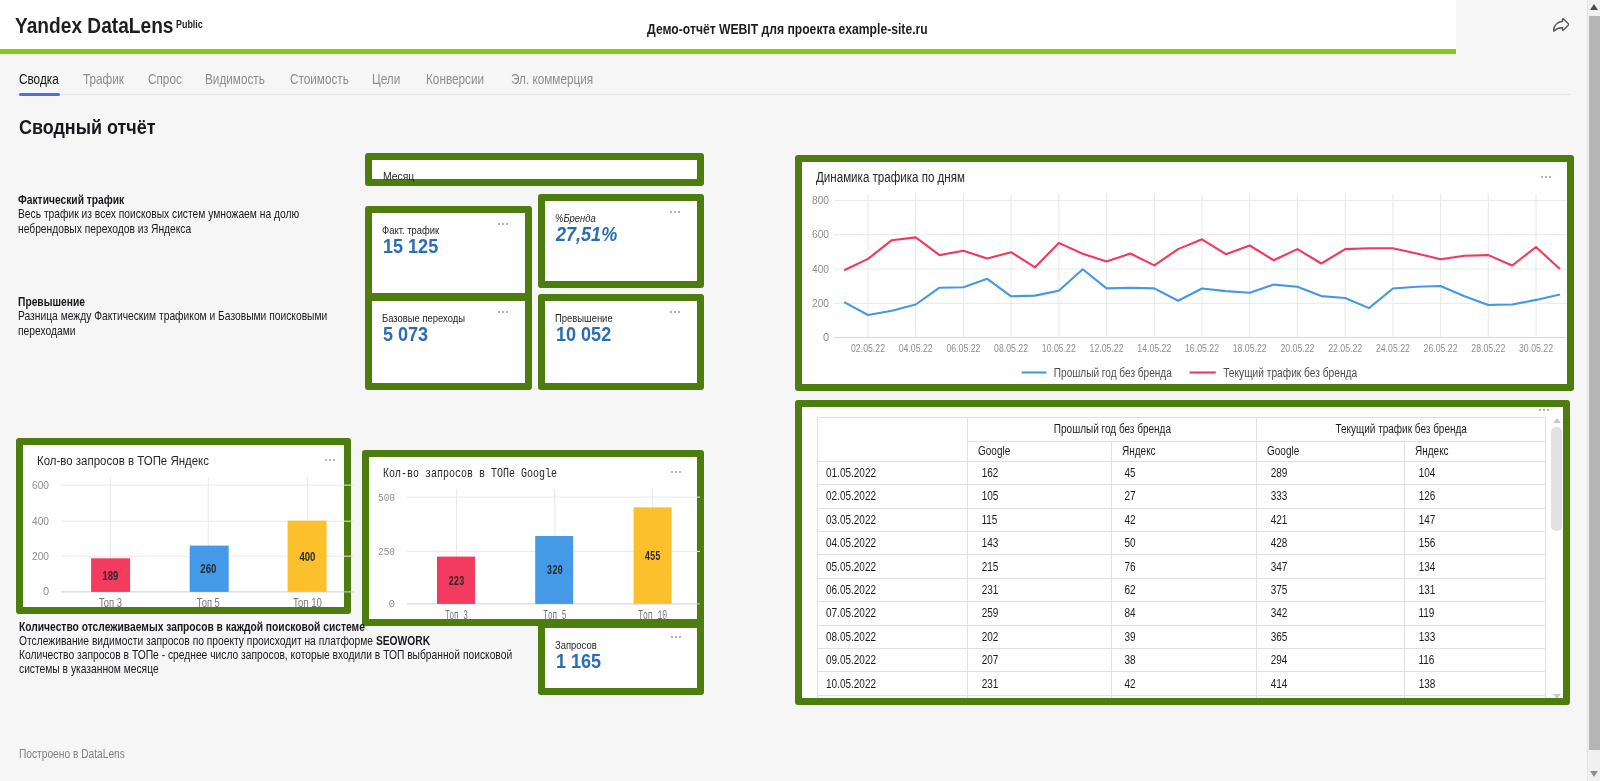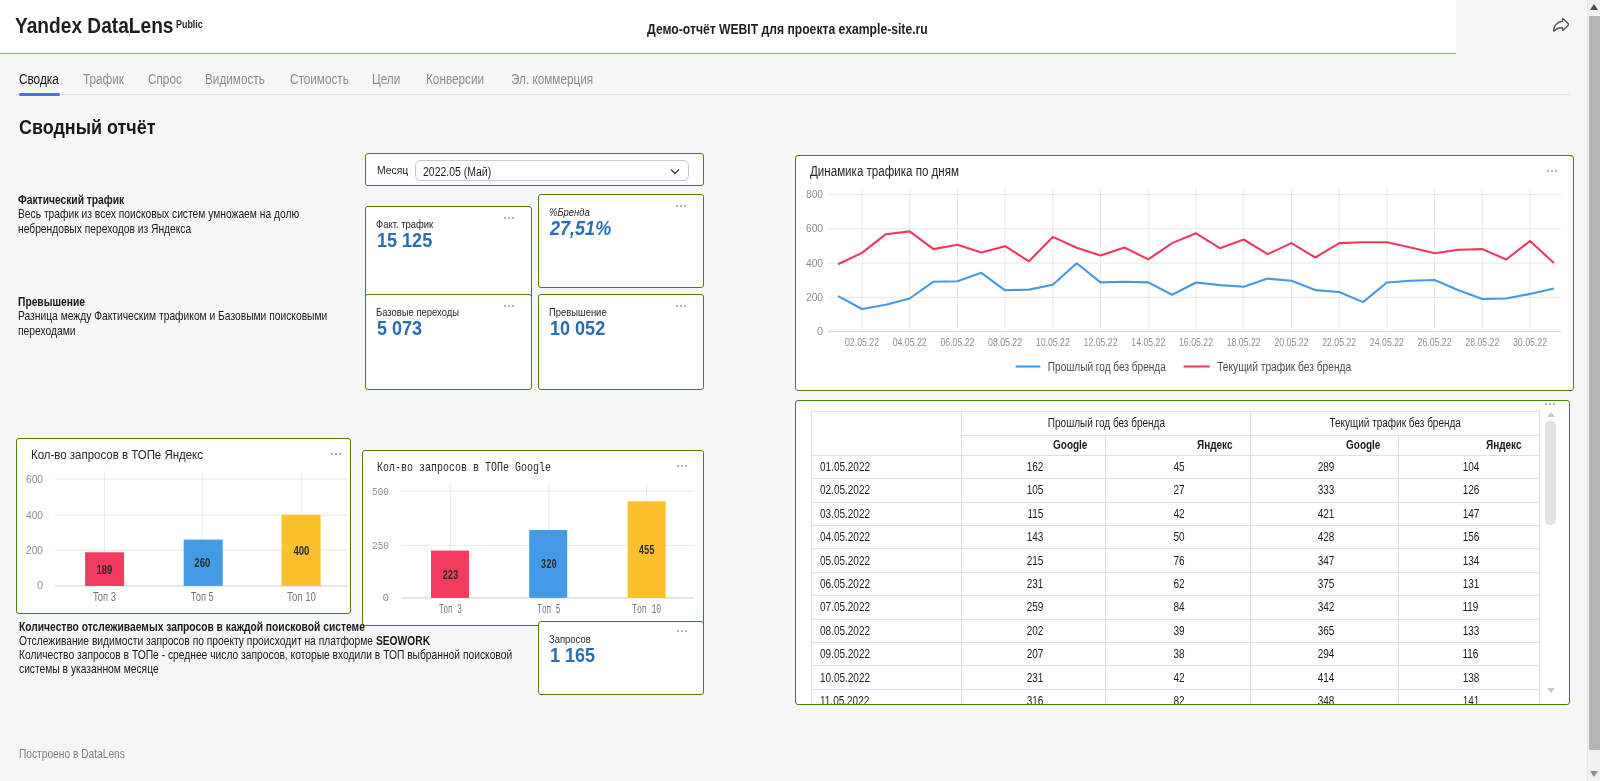--- a/index.html
+++ b/index.html
@@ -1,41 +1,41 @@
 <!DOCTYPE html>
 <html lang="ru"><head>
 <meta charset="utf-8">
 <title>Демо-отчёт WEBIT</title>
 <style>
   * { margin:0; padding:0; box-sizing:border-box; }
   html,body { width:1600px; height:781px; overflow:hidden; }
   body { font-family:"Liberation Sans",sans-serif; background:#f6f6f6; position:relative; }
   .abs { position:absolute; }
-  .card { position:absolute; background:#fff; border-radius:3px; border:1px solid #4d7c0f; }
+  .card { position:absolute; background:#fff; border-radius:3px; border:7px solid #4d7c0f; }
   .dots { position:absolute; width:2px; height:2px; border-radius:50%; background:#9a9a9a; box-shadow:4px 0 0 #9a9a9a, 8px 0 0 #9a9a9a; }
-  #hdr { position:absolute; left:0; top:0; width:1456px; height:54px; background:#fff; border-bottom:1px solid #84cc16; }
+  #hdr { position:absolute; left:0; top:0; width:1456px; height:54px; background:#fff; border-bottom:5px solid #84cc16; }
   #logo { position:absolute; left:15px; top:15px; font-size:22px; line-height:22px; font-weight:bold; color:#1d1e20; white-space:nowrap; transform:scaleX(0.87); transform-origin:0 0; }
   #pub { position:absolute; left:176px; top:18.5px; font-size:11px; line-height:11px; font-weight:bold; color:#1d1e20; transform:scaleX(0.81); transform-origin:0 0; }
   #hdr-title { position:absolute; left:0; top:20px; width:1575px; text-align:center; font-size:15px; font-weight:bold; color:#1d1e20; transform:scaleX(0.81); transform-origin:787px 50%; }
   .tab { position:absolute; top:71px; font-size:14px; color:#8c8c8c; white-space:nowrap; transform:scaleX(0.84); transform-origin:0 50%; }
   .tab.active { color:#121212; }
   #tabline { position:absolute; left:16px; top:94px; width:1554px; height:1px; background:#e5e5e5; }
   #tabunder { position:absolute; left:19px; top:92.5px; width:41px; height:3px; border-radius:2px; background:#4d71e0; }
   #h1 { position:absolute; left:19px; top:116px; font-size:19.5px; font-weight:bold; color:#17181c; transform:scaleX(0.92); transform-origin:0 50%; white-space:nowrap; }
   .txt { position:absolute; font-size:12.6px; line-height:14.4px; color:#17181c; white-space:nowrap; transform:scaleX(0.815); transform-origin:0 0; }
   .mlabel { position:absolute; left:10px; top:10px; font-size:11.8px; font-weight:500; color:#26272b; white-space:nowrap; transform:scaleX(0.8); transform-origin:0 50%; }
   .mvalue { position:absolute; left:10.5px; top:21px; font-size:20.5px; font-weight:bold; color:#2a6db4; white-space:nowrap; transform:scaleX(0.88); transform-origin:0 0; }
   #selbox { position:absolute; left:49px; top:6px; width:274px; height:21px; border:1px solid #c9c9c9; border-radius:6px; background:#fff; }
   #selbox span { position:absolute; left:7px; top:3.5px; font-size:12.3px; color:#1b1c1f; white-space:nowrap; transform:scaleX(0.85); transform-origin:0 0; }
   table { border-collapse:collapse; table-layout:fixed; }
   td,th { border:1px solid #e0e0e0; font-size:12.2px; color:#1b1c1f; font-weight:normal; padding:0 10px; height:23.4px; white-space:nowrap; overflow:hidden; }
   td:first-child { padding-left:8px;text-decoration:underline; }
   th.g { text-align:center; font-weight:500; height:23.5px; }
-  th.sub { text-align:right; font-weight:bold; height:20.4px; }
-  td.num { text-align:center; }
+  th.sub { text-align:left; font-weight:normal; height:20.4px; }
+  td.num { text-align:left; }
   td span, th span { display:inline-block; transform:scaleX(0.82); }
   td span { transform-origin:0 50%; }
   td.num span { transform-origin:100% 50%; }
   th.g span { transform-origin:50% 50%; }
   th.sub span { transform-origin:0 50%; }
   #footer { position:absolute; left:19px; top:747px; font-size:12.6px; color:#808080; transform:scaleX(0.81); transform-origin:0 0; }
   #sb { position:absolute; right:0; top:0; width:13px; height:781px; background:#f0f0f0; border-left:1px solid #e4e4e4;}
   #sb .thumb { position:absolute; left:1px; top:16px; width:11px; height:734px; background:#b5b5b5; }
   #sb .arr { position:absolute; left:2px; width:0; height:0; border-left:4.5px solid transparent; border-right:4.5px solid transparent; }
   #sb .up { top:4px; border-bottom:6px solid #4c4c4c; }
@@ -69,26 +69,20 @@
     небрендовых переходов из Яндекса
   </div>
   <div class="txt" style="left:18px; top:295px;">
     <b>Превышение</b><br>
     Разница между Фактическим трафиком и Базовыми поисковыми<br>
     переходами
   </div>
 
   <div class="card" style="left:365px; top:153px; width:339px; height:33px;">
     <span class="abs" style="left:11px; top:9px; font-size:11.8px; font-weight:500; color:#26272b; transform:scaleX(0.88); transform-origin:0 0; white-space:nowrap;">Месяц</span>
-    <div id="selbox">
-      <span>2022.05 (Май)</span>
-      <svg class="abs" style="right:8px; top:7px;" width="10" height="8" viewBox="0 0 10 8">
-        <path d="M1 1.5 L5 5.5 L9 1.5" fill="none" stroke="#3a3a3a" stroke-width="1.3"></path>
-      </svg>
-    </div>
   </div>
 
   <div class="card" style="left:365px; top:206px; width:167px; height:94px;">
     <div class="mlabel">Факт. трафик</div>
     <div class="mvalue">15 125</div>
     <div class="dots" style="right:25px; top:9.5px;"></div>
   </div>
   <div class="card" style="left:538px; top:194px; width:166px; height:94px;font-style:italic;">
     <div class="mlabel">%Бренда</div>
     <div class="mvalue">27,51%</div>

